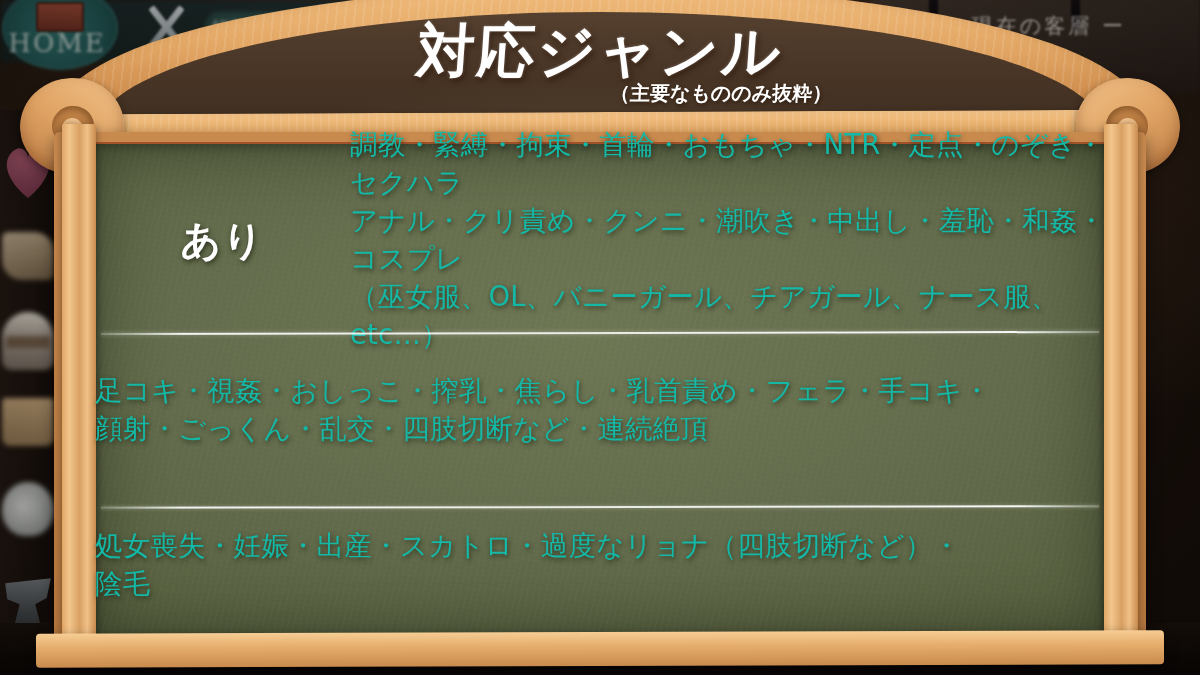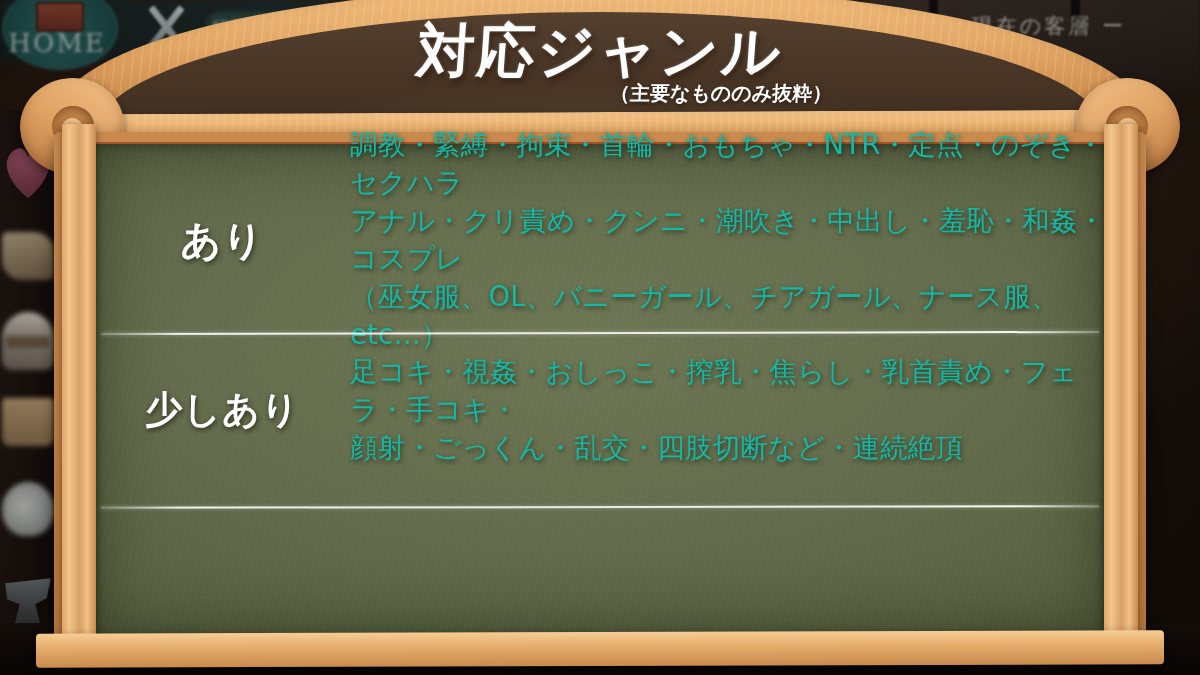--- a/index.html
+++ b/index.html
@@ -537,28 +537,29 @@
       <div class="row row-1">
         <div class="row-label">あり</div>
         <div class="row-items">調教・緊縛・拘束・首輪・おもちゃ・NTR・定点・のぞき・セクハラ
 アナル・クリ責め・クンニ・潮吹き・中出し・羞恥・和姦・コスプレ
 （巫女服、OL、バニーガール、チアガール、ナース服、etc…）</div>
       </div>
 
       <div class="divider divider-1"></div>
 
       <div class="row row-2">
-        <div class="row-label small">少しあり</div>
         <div class="row-items">足コキ・視姦・おしっこ・搾乳・焦らし・乳首責め・フェラ・手コキ・
 顔射・ごっくん・乱交・四肢切断など・連続絶頂</div>
       </div>
 
       <div class="divider divider-2"></div>
 
       <div class="row row-3">
+        <div class="row-items">処女喪失・妊娠・出産・スカトロ・過度なリョナ（四肢切断など）・
+陰毛</div>
       </div>
 
     </div>
 
     <div class="ledge"></div>
   </div>
 
 </div>
 
 </body></html>

